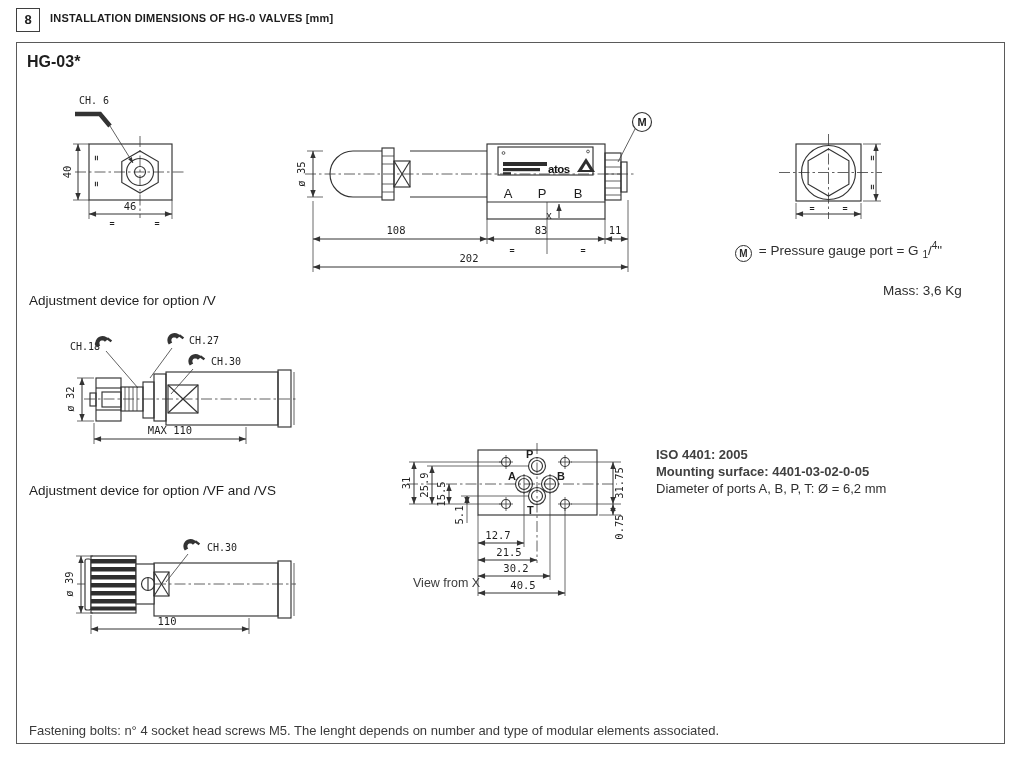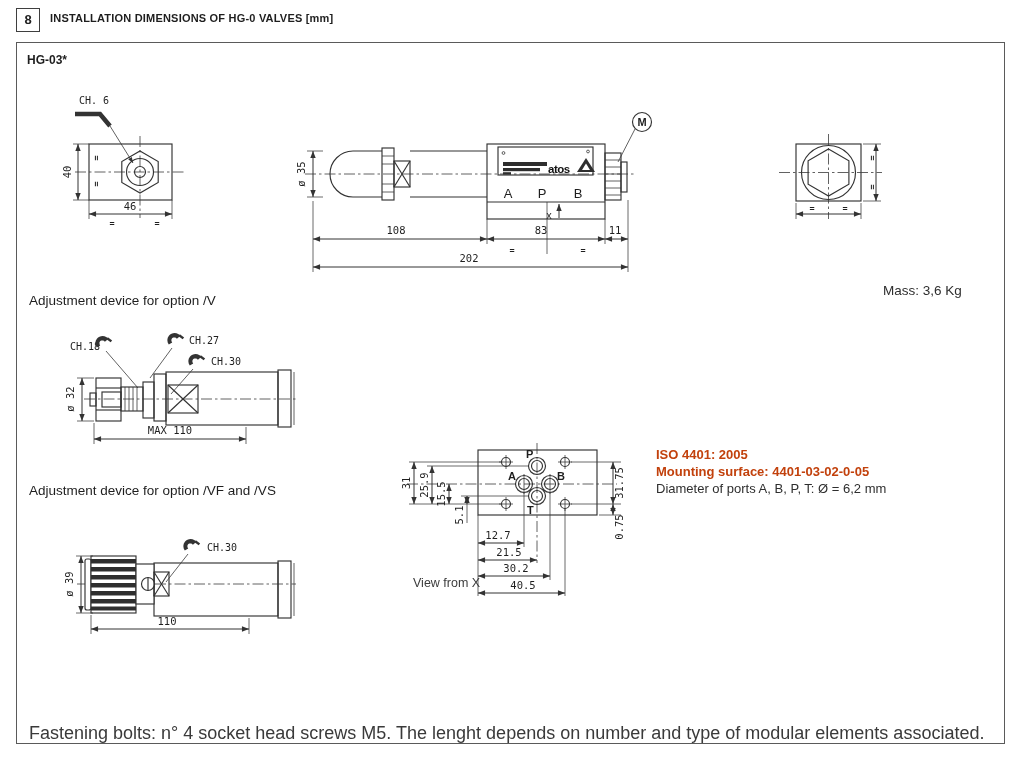--- a/index.html
+++ b/index.html
@@ -3,29 +3,29 @@
 <meta charset="utf-8">
 <style>
   html,body{margin:0;padding:0;background:#fff;}
   .page{position:relative;width:1015px;height:771px;background:#fff;
         font-family:"Liberation Sans",sans-serif;color:#222;overflow:hidden;}
   .secnum{position:absolute;left:16px;top:8px;width:22px;height:22px;border:1.5px solid #3f3f3f;
           font-weight:bold;font-size:13px;line-height:22px;text-align:center;color:#222;}
   .doctitle{position:absolute;left:50px;top:12px;font-weight:bold;font-size:11px;color:#1e1e1e;letter-spacing:.2px;}
   .panel{position:absolute;left:16px;top:42px;width:989px;height:702px;border:1.4px solid #5a5a5a;box-sizing:border-box;}
   .abs{position:absolute;}
-  .model{left:10px;top:10px;font-weight:bold;font-size:12px;color:#1e1e1e;}
+  .model{left:10px;top:10px;font-weight:bold;font-size:16px;color:#1e1e1e;}
   .hsec{font-weight:normal;font-size:13.5px;color:#1e1e1e;}
   .note{font-size:13.5px;color:#2e2e2e;}
   .mcirc{display:inline-block;width:15px;height:15px;border:1.3px solid #2e2e2e;border-radius:50%;
          font-size:10px;font-weight:bold;text-align:center;line-height:15px;vertical-align:-2px;margin-right:3px;}
   .frac{font-size:10px;}
   .iso{font-size:13px;line-height:17px;color:#2e2e2e;}
-  .iso .b{font-weight:bold;color:#c2410c;}
-  .footer{font-size:18px;color:#3a3a3a;}
+  .iso .b{font-weight:bold;color:#404040;}
+  .footer{font-size:13px;color:#3a3a3a;}
   
   svg{overflow:visible;}
   .ln{fill:none;stroke:#333;stroke-width:1.15;}
   .lnf{fill:#fff;stroke:#333;stroke-width:1.15;}
   .thin{fill:none;stroke:#3a3a3a;stroke-width:0.8;}
   .ext{stroke:#3a3a3a;stroke-width:0.75;fill:none;}
   .cl{stroke:#3a3a3a;stroke-width:0.8;fill:none;stroke-dasharray:11 3 2.5 3;}
   .dim{stroke:#333;stroke-width:1;fill:none;marker-start:url(#arr);marker-end:url(#arr);}
   .dime{stroke:#333;stroke-width:1;fill:none;marker-end:url(#arr);}
   .fl{fill:#2e2e2e;stroke:none;}
@@ -178,20 +178,25 @@
         <text class="eq" transform="rotate(90 89 22)" x="89" y="22">=</text>
         <text class="eq" transform="rotate(90 89 51)" x="89" y="51">=</text>
         <line class="ext" x1="15" y1="67" x2="15" y2="83"></line>
         <line class="ext" x1="80" y1="67" x2="80" y2="83"></line>
         <line class="dim" x1="15" y1="78" x2="80" y2="78"></line>
         <text class="eq" x="31" y="75">=</text>
         <text class="eq" x="64" y="75">=</text>
       </g>
     </svg>
 
+    <div class="abs note" style="left:718px;top:197px">
+      <span class="mcirc">M</span>
+      <span>= Pressure gauge port = G</span>
+      <sub class="frac">1</sub>/<sup class="frac">4</sup><span>"</span>
+    </div>
     <div class="abs note" style="left:866px;top:240px">Mass: 3,6 Kg</div>
 
     <div class="abs hsec" style="left:12px;top:250px">Adjustment device for option /V</div>
 
     <svg class="abs" style="left:39px;top:283px" width="265" height="125" viewBox="0 0 265 125">
       <line class="cl" x1="28" y1="73" x2="240" y2="73"></line>
       <g>
         <rect class="ln" x="34" y="67" width="6" height="13"></rect>
         <rect class="ln" x="40" y="52" width="25" height="43"></rect>
         <line class="ln" x1="40" y1="62" x2="65" y2="62"></line>

